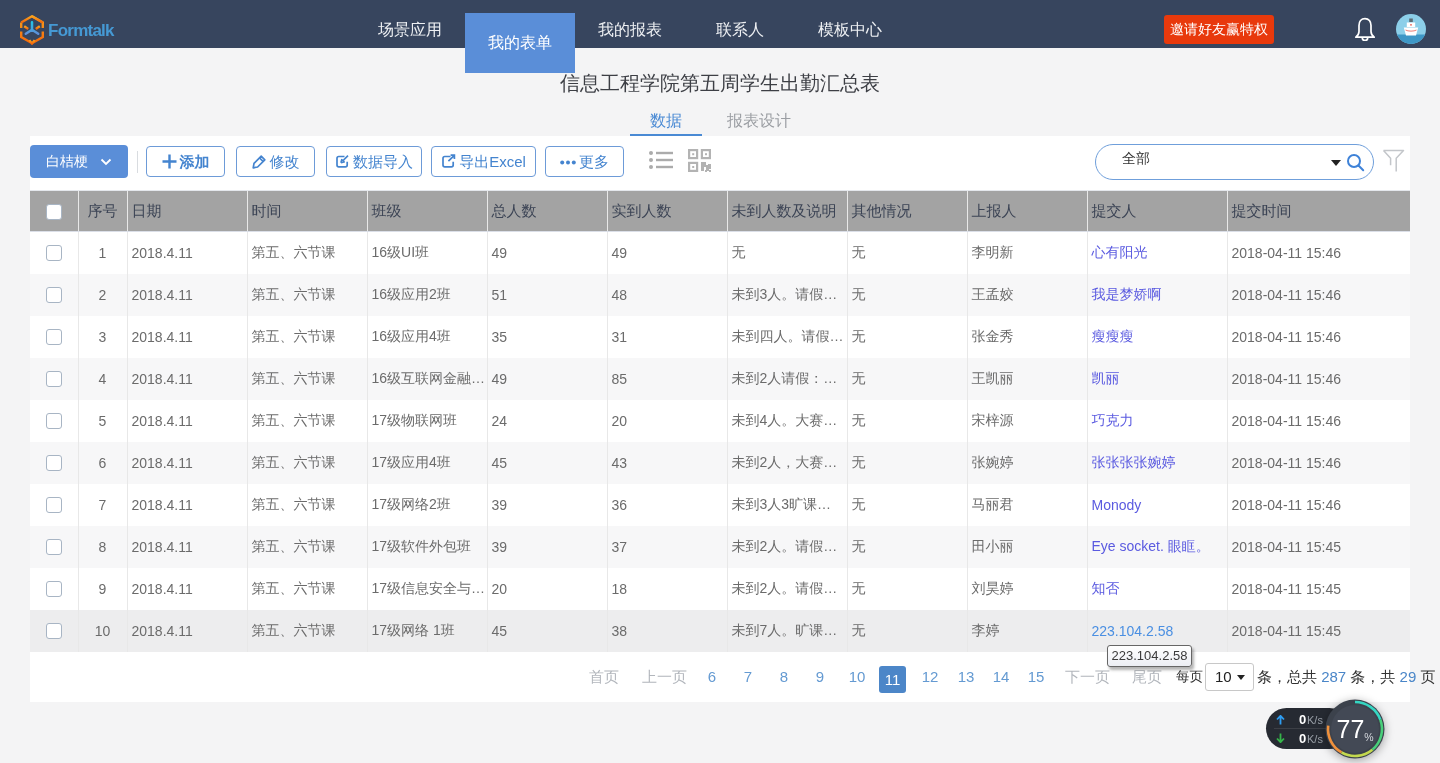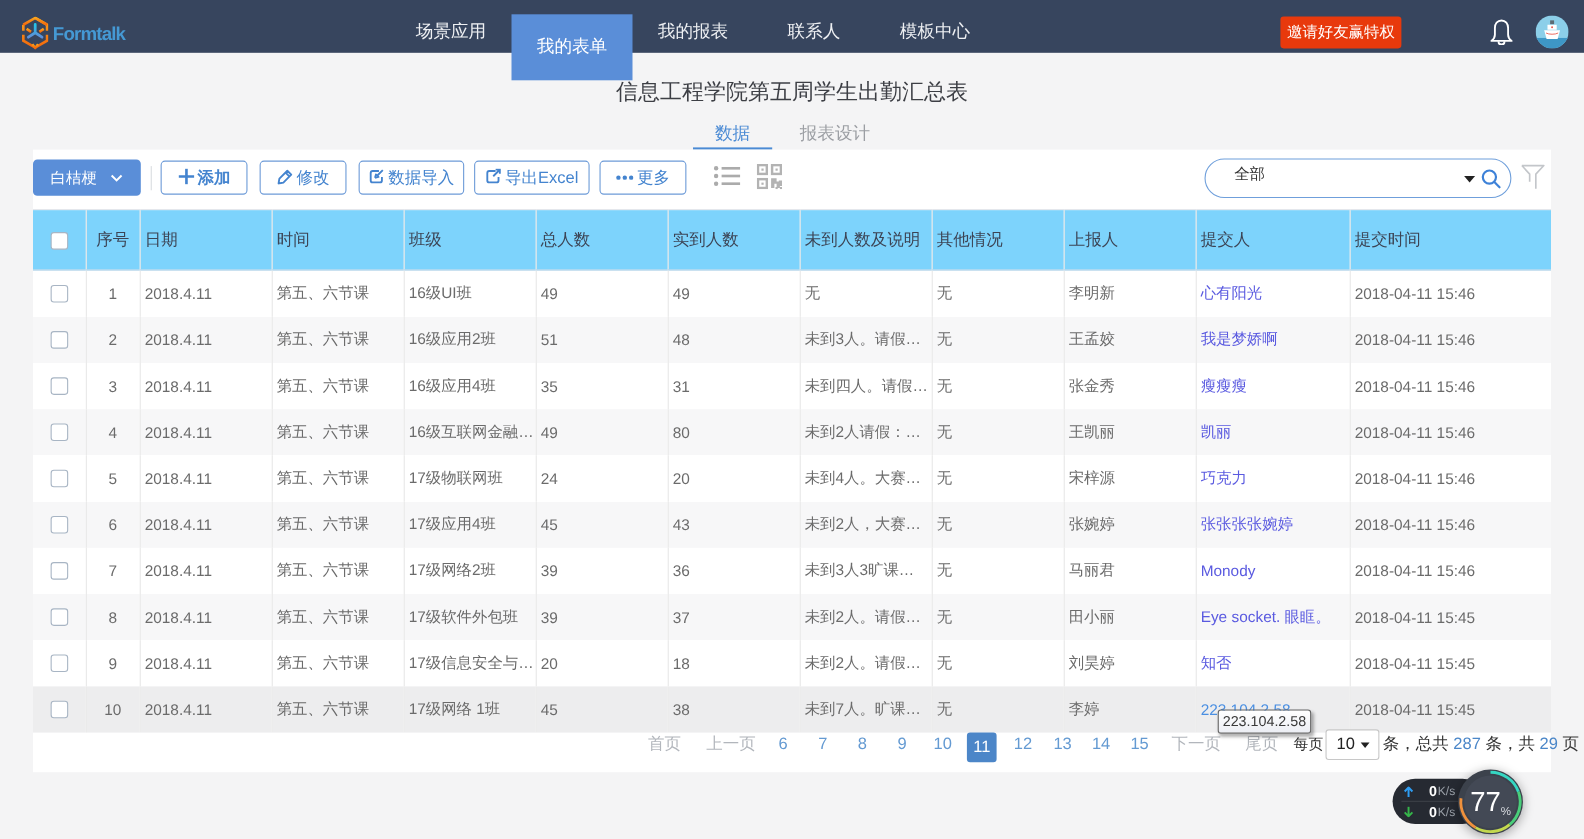--- a/index.html
+++ b/index.html
@@ -30,21 +30,21 @@
 #sep { position:absolute; left:107px; top:15px; width:1px; height:22px; background:#d9dce0; }
 
 
 #search { position:absolute; left:1065px; top:8px; width:279px; height:36px; border:1px solid #6f9fdb; border-radius:18px; background:#fff; }
 #search .txt { position:absolute; left:7px; top:5px; font-size:14px; color:#333;margin-left:19px; }
 #search .caret { position:absolute; left:235px; top:15px; width:0; height:0; border-left:5px solid transparent; border-right:5px solid transparent; border-top:6px solid #222; }
 
 
 #tbl { position:absolute; left:0; top:54px; width:1380px; }
 table { border-collapse:collapse; table-layout:fixed; width:1380px; }
-th { background:#7dd3fc; height:55px; font-weight:normal; font-size:15px; color:#3c4455; text-align:left; padding:0 0 0 4px; border-top:1px solid #e4e7ec; border-bottom:1px solid #dbdfe8; }
+th { background:#a3a3a3; height:41px; font-weight:normal; font-size:15px; color:#3c4455; text-align:left; padding:0 0 0 4px; border-top:1px solid #e4e7ec; border-bottom:1px solid #dbdfe8; }
 td { height:42px; font-size:14px; color:#6b6b6b; padding:0 0 0 4px; overflow:hidden; white-space:nowrap; }
 th.c, td.c { text-align:center; padding:0; }
 .vln { border-left:1px solid #e8e8e8; }
 tr.even td { background:#f7f7f8; }
 tr.hov td { background:#ededee; }
 td a { color:#5a5ae0; text-decoration:none;margin-top:40px; }
 tr.hov td a { color:#4a8fe2; }
 .cb { display:inline-block; width:16px; height:16px; border:1px solid #a8b5c4; border-radius:3px; background:#fff; vertical-align:middle; }
 
 
@@ -259,21 +259,21 @@
             <td class="vln"><a>瘦瘦瘦</a></td>
             <td class="vln">2018-04-11 15:46</td>
           </tr>
           <tr class="even">
             <td class="c"><span class="cb"></span></td>
             <td class="c vln">4</td>
             <td class="vln">2018.4.11</td>
             <td class="vln">第五、六节课</td>
             <td class="vln">16级互联网金融…</td>
             <td class="vln">49</td>
-            <td class="vln">80</td>
+            <td class="vln">85</td>
             <td class="vln">未到2人请假：…</td>
             <td class="vln">无</td>
             <td class="vln">王凯丽</td>
             <td class="vln"><a>凯丽</a></td>
             <td class="vln">2018-04-11 15:46</td>
           </tr>
           <tr>
             <td class="c"><span class="cb"></span></td>
             <td class="c vln">5</td>
             <td class="vln">2018.4.11</td>

